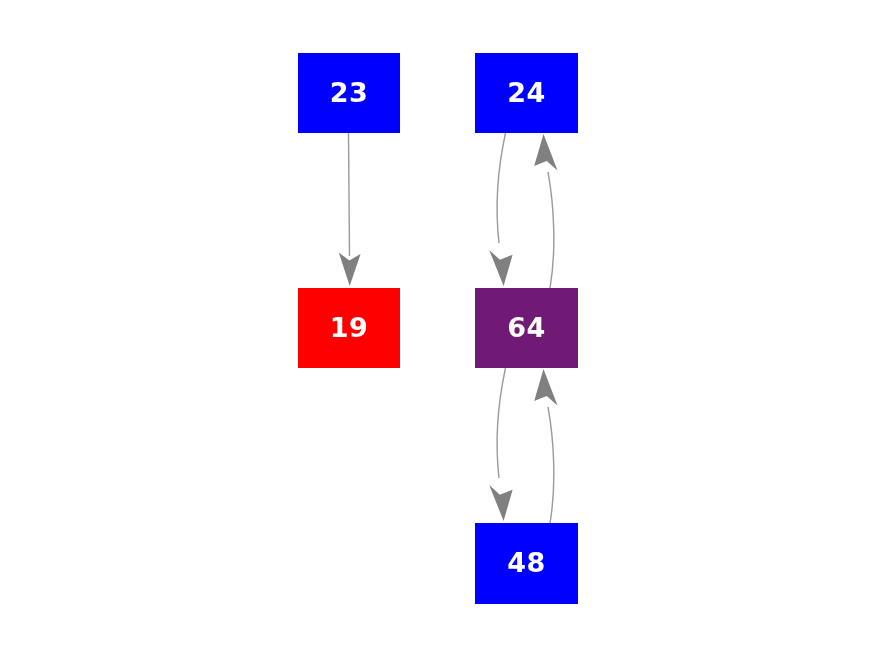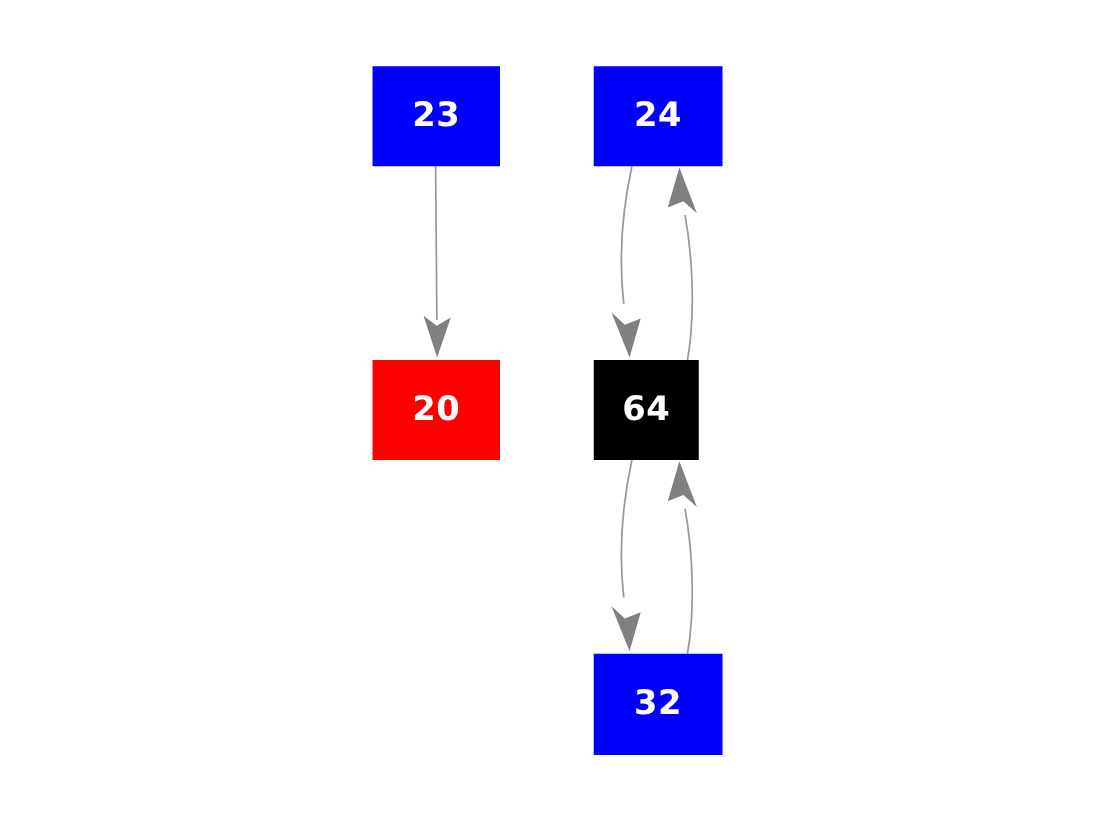--- a/index.html
+++ b/index.html
@@ -89,24 +89,24 @@
 
   <div class="node" style="left:298px; top:53px; width:102px; height:80px; background:#0000ff;">
     <span class="node-label">23</span>
   </div>
 
   <div class="node" style="left:475px; top:53px; width:103px; height:80px; background:#0000ff;">
     <span class="node-label">24</span>
   </div>
 
   <div class="node" style="left:298px; top:288px; width:102px; height:80px; background:#ff0000;">
-    <span class="node-label">20</span>
+    <span class="node-label">19</span>
   </div>
 
-  <div class="node" style="left:475px; top:288px; width:84px; height:80px; background:#000000;">
+  <div class="node" style="left:475px; top:288px; width:103px; height:80px; background:#701a75;">
     <span class="node-label">64</span>
   </div>
 
   <div class="node" style="left:475px; top:523px; width:103px; height:81px; background:#0000ff;">
-    <span class="node-label">32</span>
+    <span class="node-label">48</span>
   </div>
 
 </div>
 
 </body></html>

